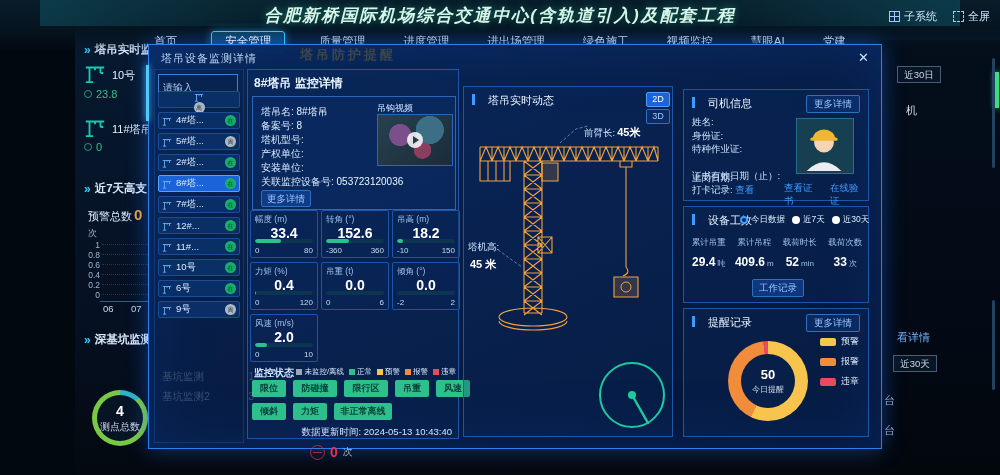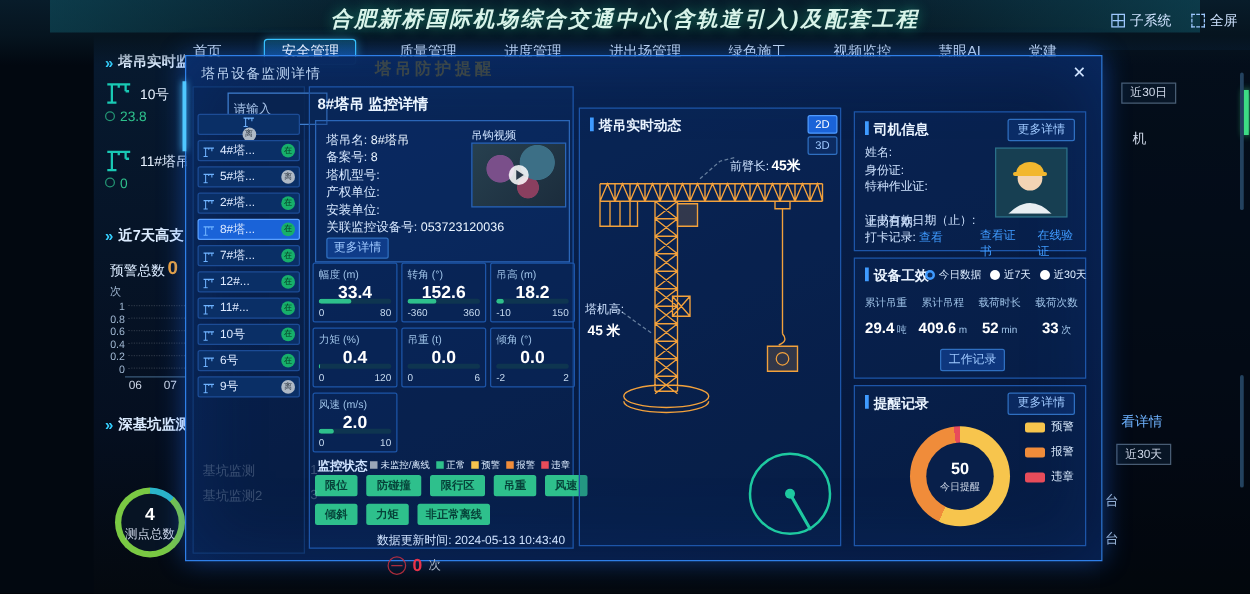--- a/index.html
+++ b/index.html
@@ -65,28 +65,28 @@
   .green-bar{position:absolute;left:995px;top:72px;width:4px;height:36px;background:#3ddc84;box-shadow:0 0 6px #3ddc84;}
   .sbar{position:absolute;left:992px;width:3px;background:#23425f;border-radius:2px;}
   
   #modal{position:absolute;left:148px;top:44px;width:732px;height:403px;z-index:20;
     background:linear-gradient(155deg,rgba(9,38,88,.97),rgba(5,20,52,.97));
     border:1px solid #2f7fe8;box-shadow:0 0 20px rgba(30,110,255,.45),inset 0 0 60px rgba(15,70,160,.35);}
   #modal::before{content:'';position:absolute;left:-3px;top:20px;width:3px;height:56px;background:#4fc8ff;box-shadow:0 0 6px #4fc8ff;}
   .modal-title{position:absolute;left:12px;top:6px;font-size:11px;color:#bcd4f2;letter-spacing:1px;}
   .modal-close{position:absolute;right:12px;top:5px;font-size:13px;color:#cfe3ff;cursor:pointer;}
   .panel{position:absolute;border:1px solid #1d55a8;background:rgba(12,45,105,.28);box-sizing:border-box;}
-  .p-title{position:absolute;left:8px;top:6px;font-size:11px;font-weight:bold;color:#eaf4ff;padding-left:7px;}
+  .p-title{position:absolute;left:8px;top:6px;font-size:11px;font-weight:normal;color:#eaf4ff;padding-left:16px;}
   .p-title::before{content:'';position:absolute;left:0;top:1px;width:3px;height:11px;background:#3f9bff;}
   .more-btn{position:absolute;right:8px;top:5px;width:52px;height:16px;border:1px solid #2f6fc0;color:#9fc9ff;
     font-size:9.5px;text-align:center;line-height:15px;border-radius:2px;background:rgba(20,70,160,.3);cursor:pointer;}
   
   #p-list{left:5px;top:24px;width:90px;height:374px;border-color:rgba(30,90,170,.4);background:rgba(8,30,70,.25);}
   #search{position:absolute;left:3px;top:4px;width:80px;height:15px;background:rgba(8,35,80,.85);
-    border:1px solid #3f7fd0;color:#dce9ff;font-size:10px;padding:12px 4px;box-sizing:border-box;outline:none;margin-left:24px;}
+    border:1px solid #3f7fd0;color:#dce9ff;font-size:10px;padding:12px 4px;box-sizing:border-box;outline:none;}
   #search::placeholder{color:#a8c4ea;}
   .t-item{position:absolute;left:3px;width:82px;height:17px;background:#0a2f66;border:1px solid #1c4c96;
     border-radius:2px;display:flex;align-items:center;padding:0 3px;box-sizing:border-box;cursor:pointer;}
   .t-item.sel{background:#1a63d8;border-color:#5aa0ff;}
   .t-ic{width:10px;height:10px;color:#6fb3ff;flex:none;display:flex;}
   .t-ic svg{width:10px;height:10px;}
   .t-name{font-size:9.5px;color:#dce9ff;margin-left:4px;flex:1;white-space:nowrap;overflow:hidden;}
   .t-badge{width:11px;height:11px;border-radius:50%;font-size:6.5px;line-height:11px;text-align:center;flex:none;}
   .t-badge.on{background:#17b06b;color:#06361f;}
   .t-badge.off{background:#aeb9c6;color:#39434e;}

